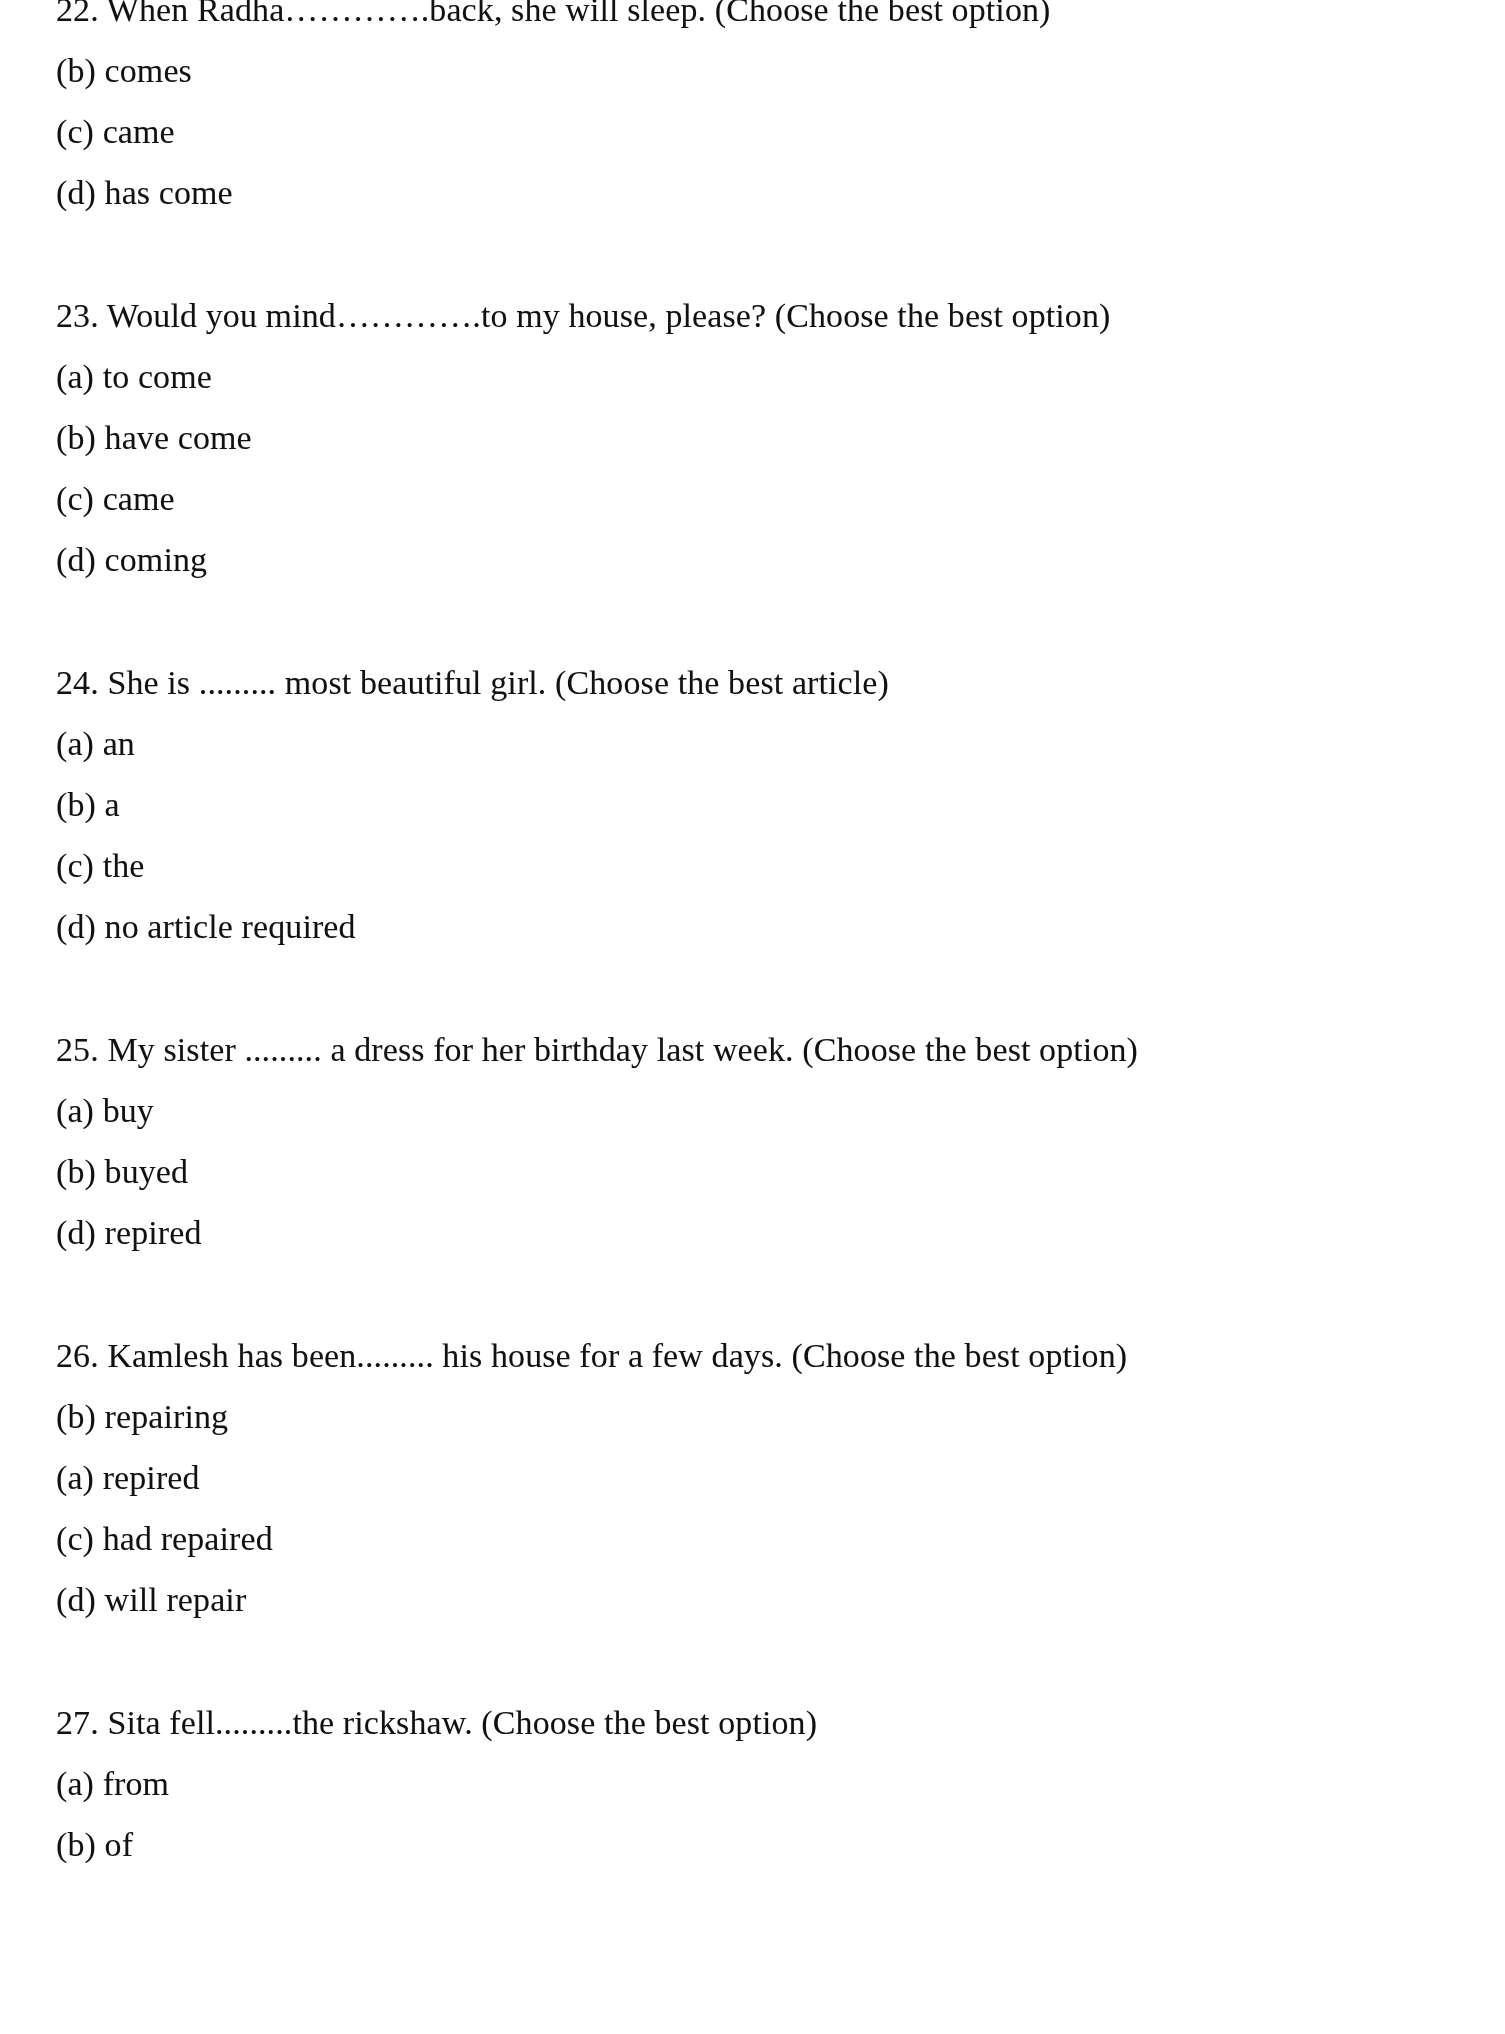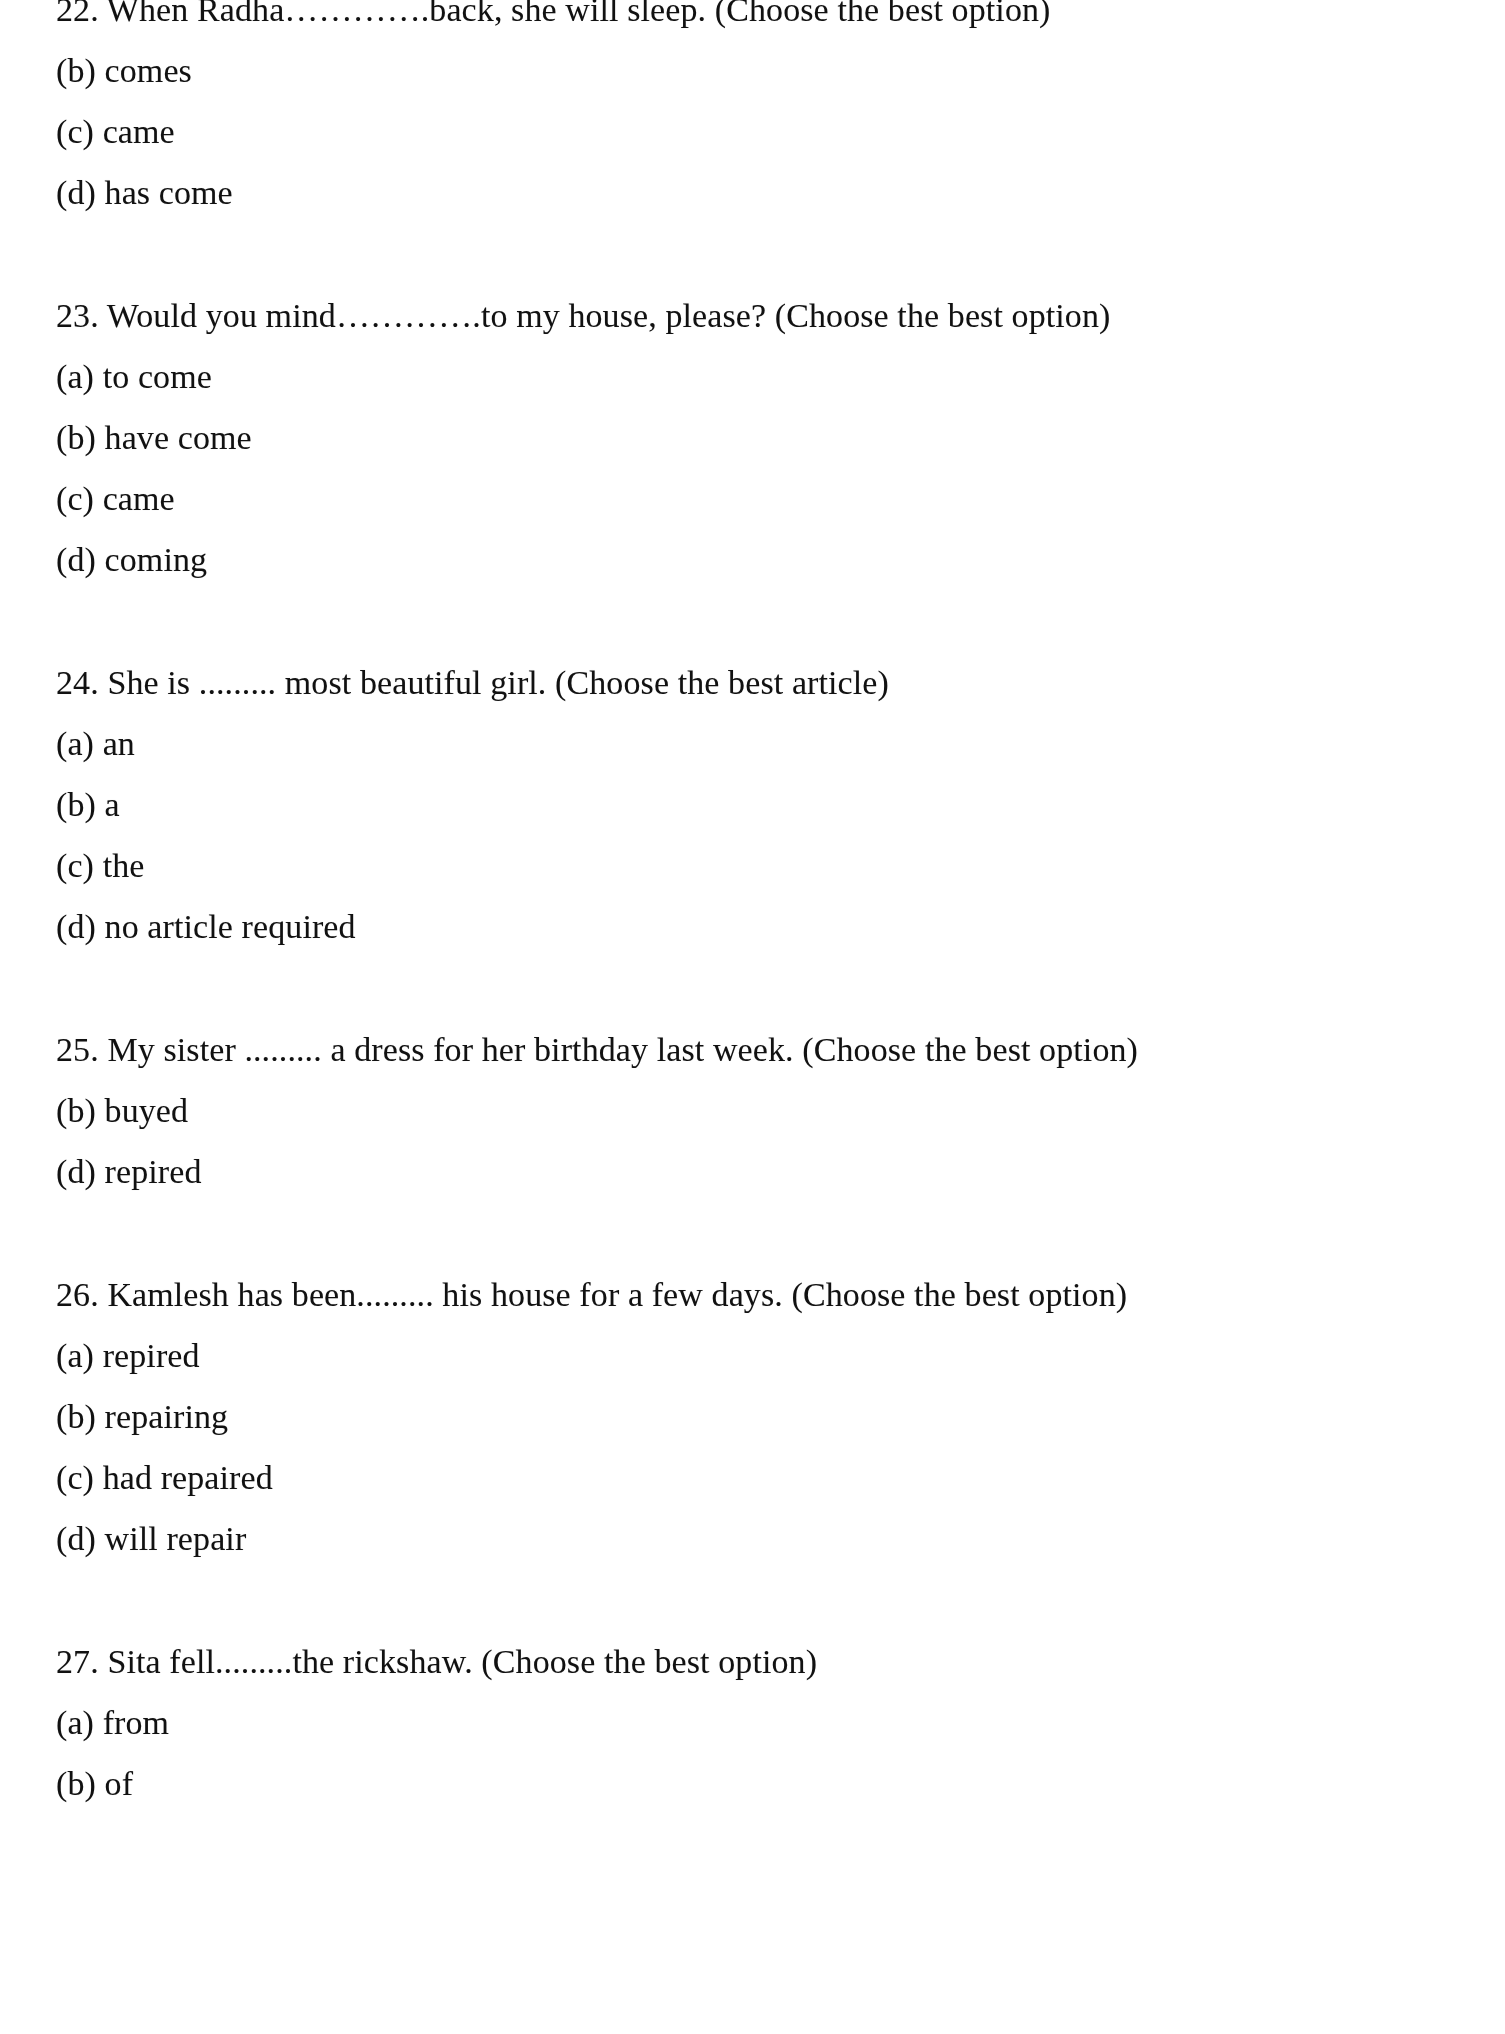--- a/index.html
+++ b/index.html
@@ -58,28 +58,29 @@
   <div class="question">
     <div class="line stem">24. She is ......... most beautiful girl. (Choose the best article)</div>
     <div class="line option">(a) an</div>
     <div class="line option">(b) a</div>
     <div class="line option">(c) the</div>
     <div class="line option">(d) no article required</div>
   </div>
 
   <div class="question">
     <div class="line stem">25. My sister ......... a dress for her birthday last week. (Choose the best option)</div>
+    <div class="line option">(a) buy</div>
     <div class="line option">(b) buyed</div>
     <div class="line option">(d) repired</div>
   </div>
 
   <div class="question">
     <div class="line stem">26. Kamlesh has been......... his house for a few days. (Choose the best option)</div>
+    <div class="line option">(b) repairing</div>
     <div class="line option">(a) repired</div>
-    <div class="line option">(b) repairing</div>
     <div class="line option">(c) had repaired</div>
     <div class="line option">(d) will repair</div>
   </div>
 
   <div class="question">
     <div class="line stem">27. Sita fell.........the rickshaw. (Choose the best option)</div>
     <div class="line option">(a) from</div>
     <div class="line option">(b) of</div>
   </div>
 

